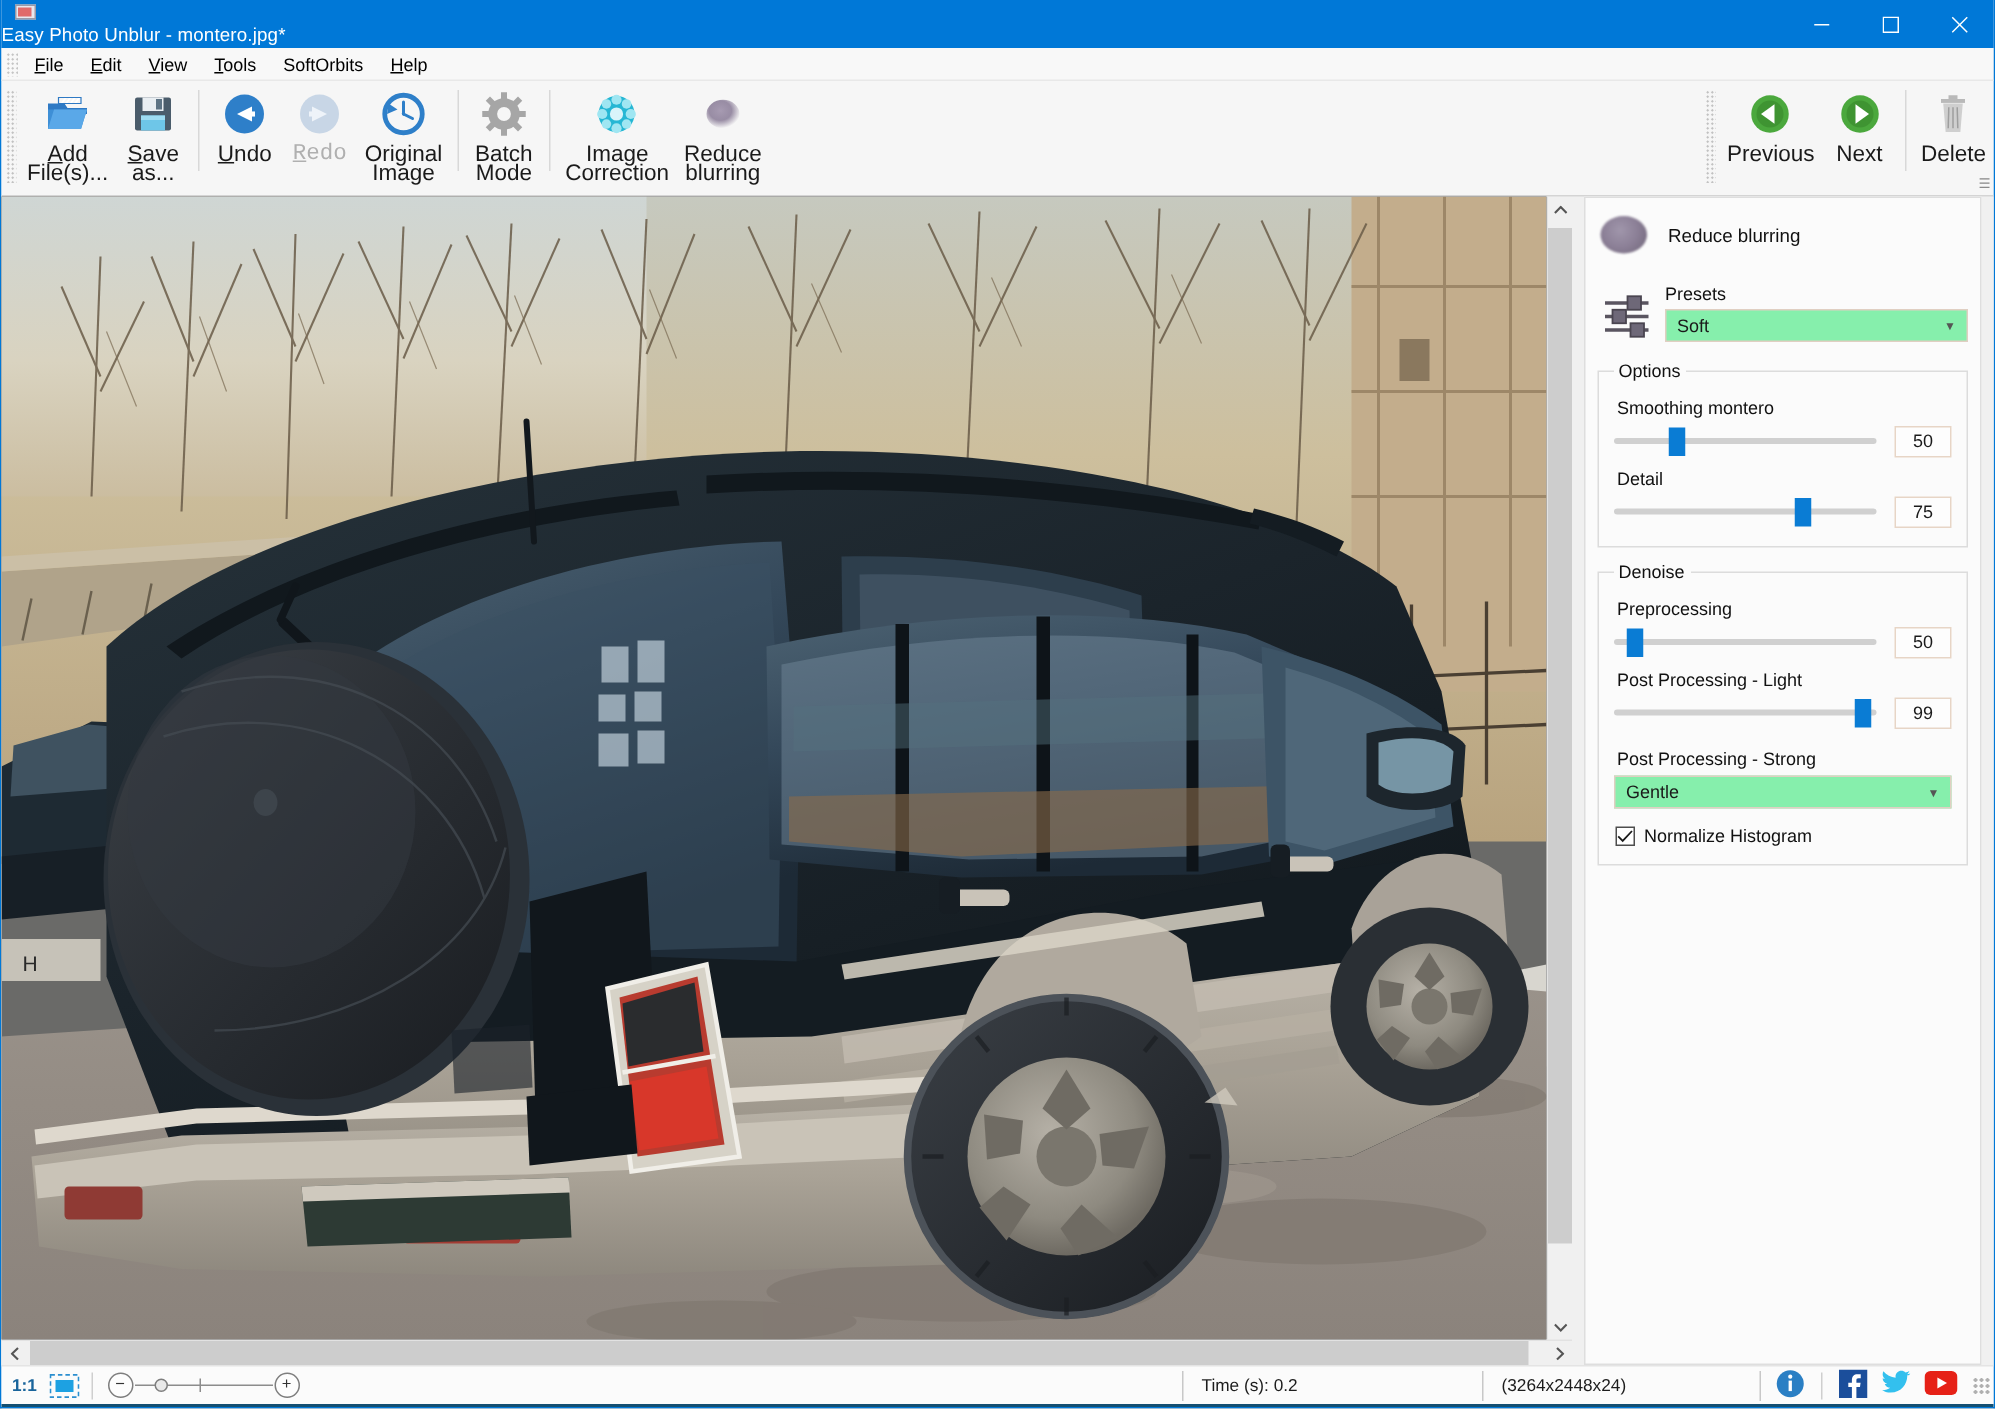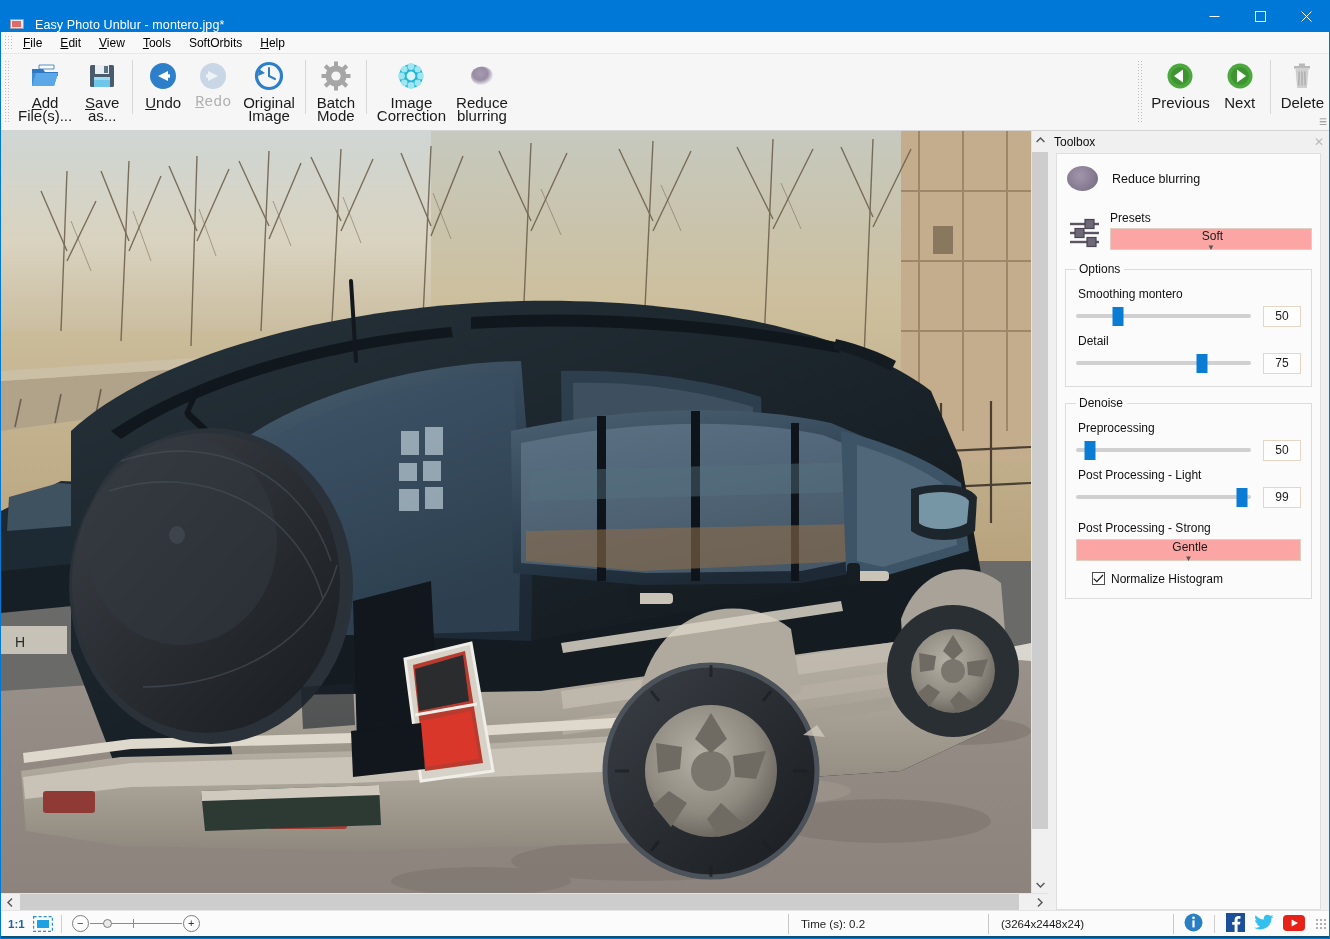--- a/index.html
+++ b/index.html
@@ -17,22 +17,23 @@
     background: #f0f0f0;
     border-left: 1px solid #0078d7;
     border-right: 1px solid #0078d7;
     border-bottom: 1px solid #0078d7;
   }
 
   
   .titlebar {
     height: 32px; min-height: 32px;
     background: #0078d7;
-    display: flex; align-items: flex-end;
+    display: flex; align-items: flex-start;
     position: relative;
+    flex-direction: column;
   }
   .title-icon {
     width: 16px; height: 16px;
     margin-left: 9px; margin-right: 9px;
     position: relative;
   }
   .title-icon .sh1 {
     position: absolute; left: 0; top: 3px;
     width: 14px; height: 10px;
     background: #e8e8ee;
@@ -199,27 +200,26 @@
   }
   .head-label { font-size: 12.5px; color: #111; }
 
   .presets-row { display: flex; align-items: flex-start; margin-top: 20px; }
   .sliders-icon { width: 40px; height: 40px; margin: 2px 5px 0 0; flex: 0 0 40px;}
   .presets-col { flex: 1; }
   .small-label { font-size: 12px; color: #111; margin-bottom: 3px; }
 
   .combo {
     height: 22px;
-    background: #fca5a5;
+    background: #86efac;
     border: 1px solid #e0cfc2;
     display: flex; align-items: center;
     padding-left: 7px; padding-right: 4px;
     font-size: 12px; color: #1a1a1a;
     justify-content: space-between;
-    flex-direction: column;
   }
   .combo .arrow { color: #555; font-size: 8px; padding-right: 3px; }
 
   fieldset.grp {
     border: 1px solid #dcdcdc;
     margin: 9px 0 0 0;
     padding: 4px 10px 12px 10px;
     min-width: 0;
   }
   fieldset.grp legend {
@@ -238,21 +238,21 @@
     position: absolute; top: 2px; width: 11px; height: 19px;
     background: #0a7cd4; transform: translateX(-50%);
   }
   .numbox {
     width: 38px; height: 21px;
     border: 1px solid #e7d5c6;
     background: #fdfdfd;
     font-size: 12px; color: #1b1b1b;
     display: flex; align-items: center; justify-content: center;
   }
-  .chk-row { display: flex; margin-top: 11px; margin-left: 16px; }
+  .chk-row { display: flex; align-items: center; margin-top: 11px; margin-left: 1px; }
   .chkbox {
     width: 13px; height: 13px;
     border: 1px solid #4d4d4d; background: #fff;
     margin-right: 6px;
     display: flex; align-items: center; justify-content: center;
   }
   .chk-label { font-size: 12px; color: #111; }
 
   .run-wrap { display: flex; justify-content: center; margin-top: 20px; }
   .run-btn {
@@ -876,24 +876,20 @@
         </div>
         <div class="hsb-arrow">
           <svg width="6" height="9" viewBox="0 0 6 9">
               <path d="M1 0.6 L5 4.5 L1 8.4" fill="none" stroke="#555" stroke-width="1.4"></path>
             </svg>
         </div>
       </div>
     </div>
 
     <div class="toolbox">
-      <div class="tbx-title">
-        <span>Toolbox</span>
-        <span class="tbx-close">✕</span>
-      </div>
 
       <div class="tbx-body">
 
         <div class="head-row">
           <div class="blob"></div>
           <div class="head-label">Reduce blurring</div>
         </div>
 
         <div class="presets-row">
           <div class="sliders-icon">

